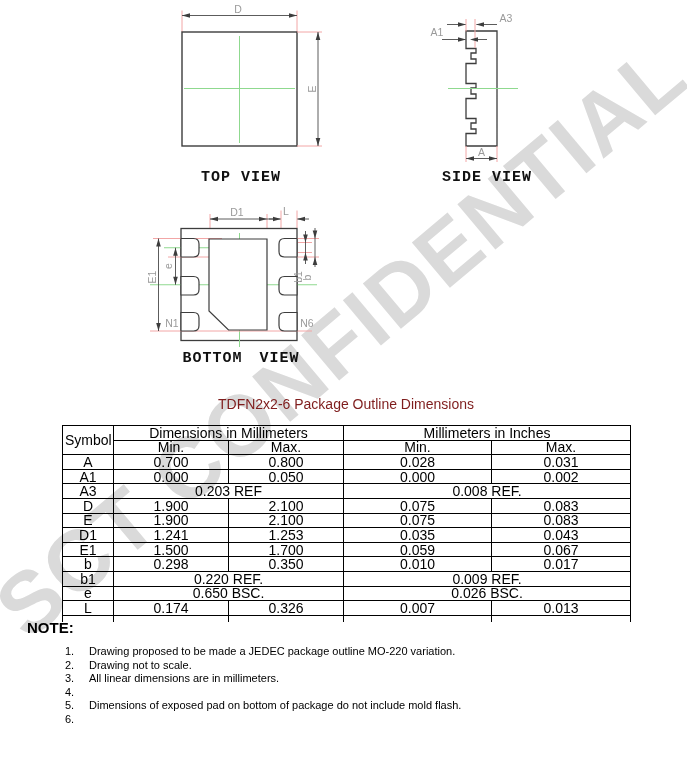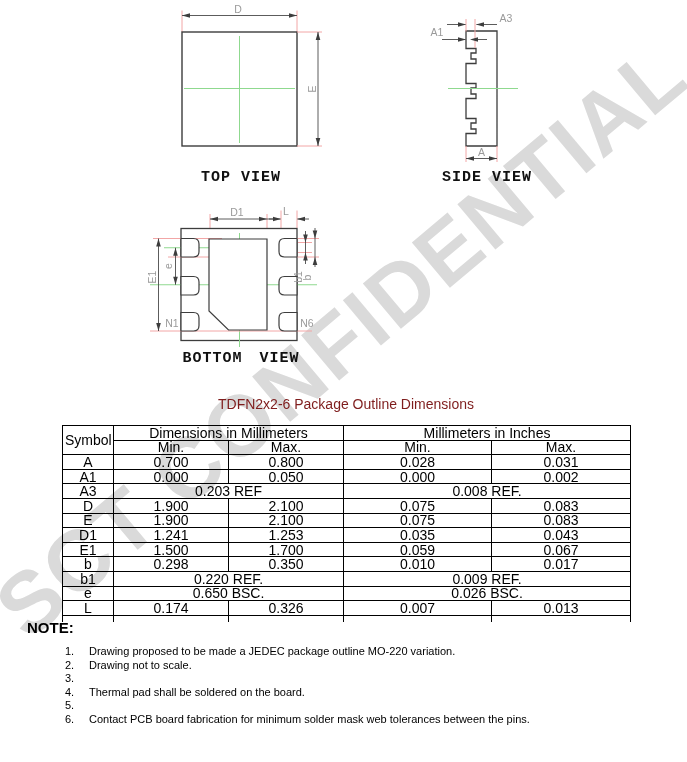--- a/index.html
+++ b/index.html
@@ -296,26 +296,26 @@
     <div class="note-item">
       <span class="num">1.</span>
       <span class="txt">Drawing proposed to be made a JEDEC package outline MO-220 variation.</span>
     </div>
     <div class="note-item">
       <span class="num">2.</span>
       <span class="txt">Drawing not to scale.</span>
     </div>
     <div class="note-item">
       <span class="num">3.</span>
+      <span class="txt">All linear dimensions are in millimeters.</span>
     </div>
     <div class="note-item">
       <span class="num">4.</span>
-      <span class="txt">Thermal pad shall be soldered on the board.</span>
     </div>
     <div class="note-item">
       <span class="num">5.</span>
+      <span class="txt">Dimensions of exposed pad on bottom of package do not include mold flash.</span>
     </div>
     <div class="note-item">
       <span class="num">6.</span>
-      <span class="txt">Contact PCB board fabrication for minimum solder mask web tolerances between the pins.</span>
     </div>
   </div>
 </div>
 
 </body></html>

